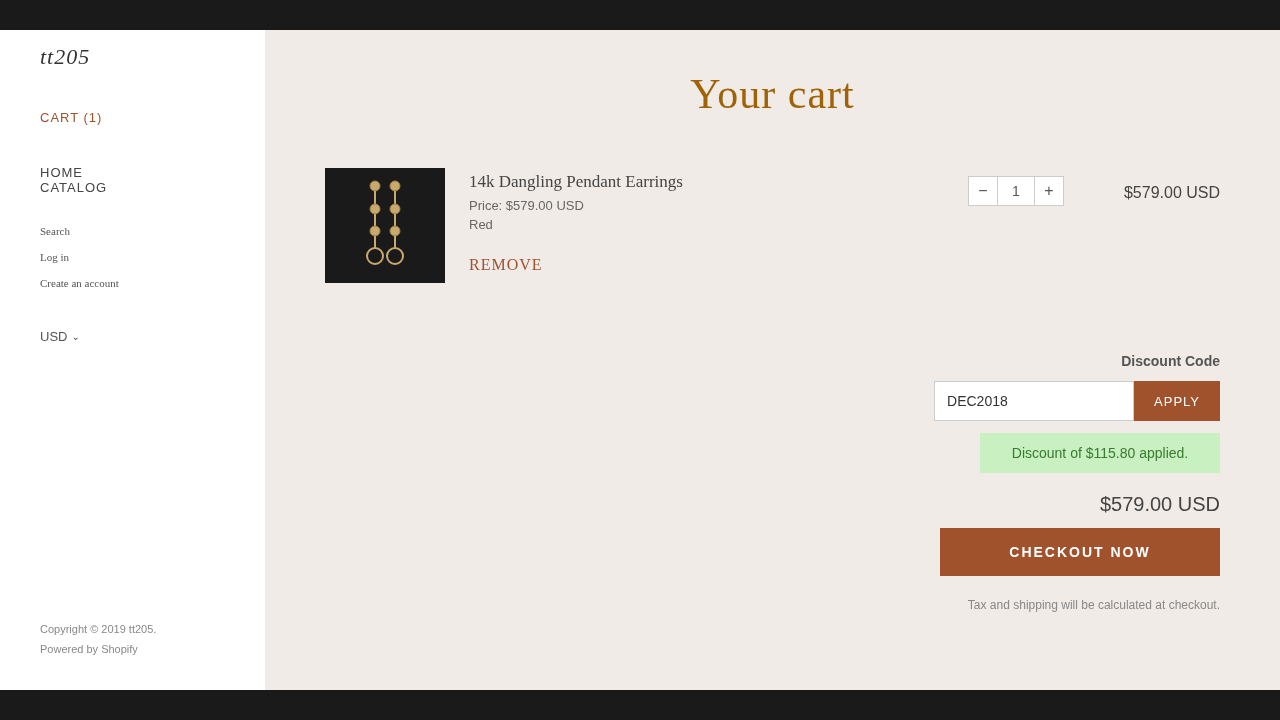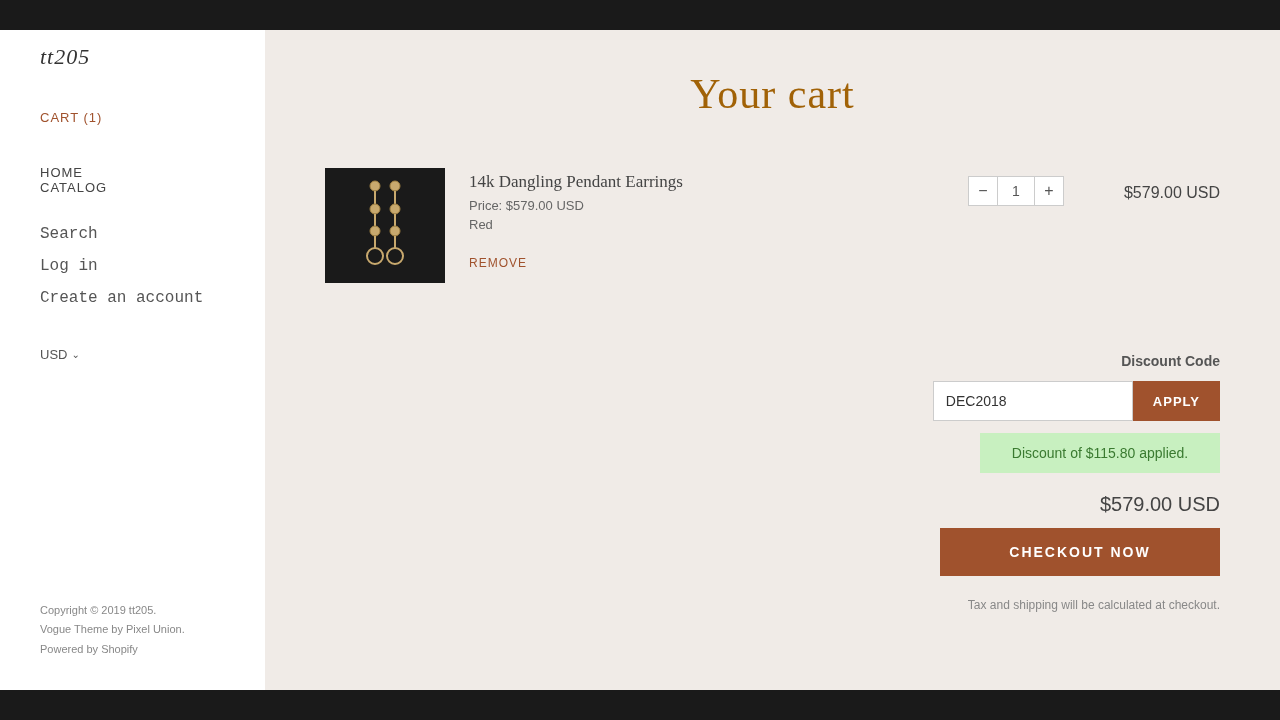--- a/index.html
+++ b/index.html
@@ -57,22 +57,22 @@
       cursor: pointer;
     }
     .sidebar-secondary-nav {
       display: flex;
       flex-direction: column;
       gap: 14px;
       margin-bottom: 40px;
     }
     .sidebar-secondary-item {
       color: #555;
-      font-size: 16px;
-      font-family: Liberation Mono, monospace;
+      font-size: 11px;
+      font-family: Liberation Serif, serif;
       cursor: pointer;
     }
     .sidebar-currency {
       display: flex;
       align-items: center;
       gap: 4px;
       color: #555;
       font-size: 13px;
       font-family: Arial, sans-serif;
       margin-bottom: 40px;
@@ -137,23 +137,23 @@
       font-family: Arial, sans-serif;
       margin-bottom: 4px;
     }
     .cart-item-variant {
       font-size: 13px;
       color: #666;
       font-family: Arial, sans-serif;
       margin-bottom: 24px;
     }
     .cart-item-remove {
-      font-size: 12px;
+      font-size: 16px;
       color: #a0522d;
-      font-family: Liberation Sans, sans-serif;
+      font-family: Liberation Serif, serif;
       text-transform: uppercase;
       letter-spacing: 1px;
       cursor: pointer;
     }
     .qty-btn {
       width: 30px;
       height: 30px;
       border: 1px solid #ccc;
       background: #fff;
       color: #555;
@@ -222,21 +222,21 @@
       height: 40px;
       padding: 0 20px;
       background-color: #a0522d;
       color: #fff;
       border: none;
       font-size: 13px;
       font-family: Arial, sans-serif;
       letter-spacing: 1px;
       text-transform: uppercase;
       cursor: pointer;
-      font-weight: bold;
+      font-weight: normal;
     }
     .discount-applied {
       background-color: #c8f0c0;
       padding: 12px 20px;
       width: 240px;
       text-align: center;
       font-size: 14px;
       color: #3a7a30;
       font-family: Arial, sans-serif;
     }
@@ -293,21 +293,20 @@
       <div class="sidebar-secondary-item">Search</div>
       <div class="sidebar-secondary-item">Log in</div>
       <div class="sidebar-secondary-item">Create an account</div>
     </div>
     <div class="sidebar-currency">
       <span>USD</span>
       <span class="chevron">⌄</span>
     </div>
     <div class="sidebar-footer">
       <div>Copyright © 2019 tt205.</div>
-      <div>Vogue Theme by Pixel Union.</div>
       <div>Powered by Shopify</div>
     </div>
   </aside>
 
   <main class="main-content">
     <h1 class="page-title">Your cart</h1>
 
     <div class="cart-item">
 
       <div class="cart-item-image">

